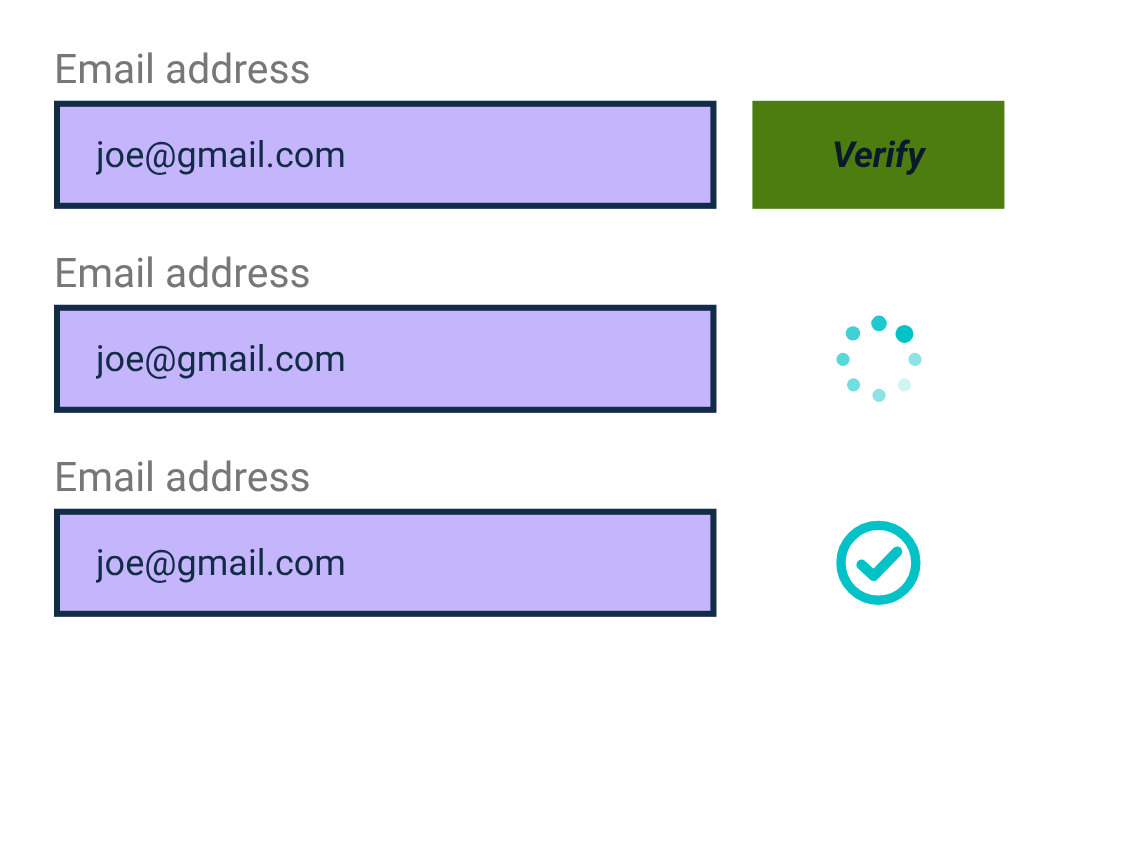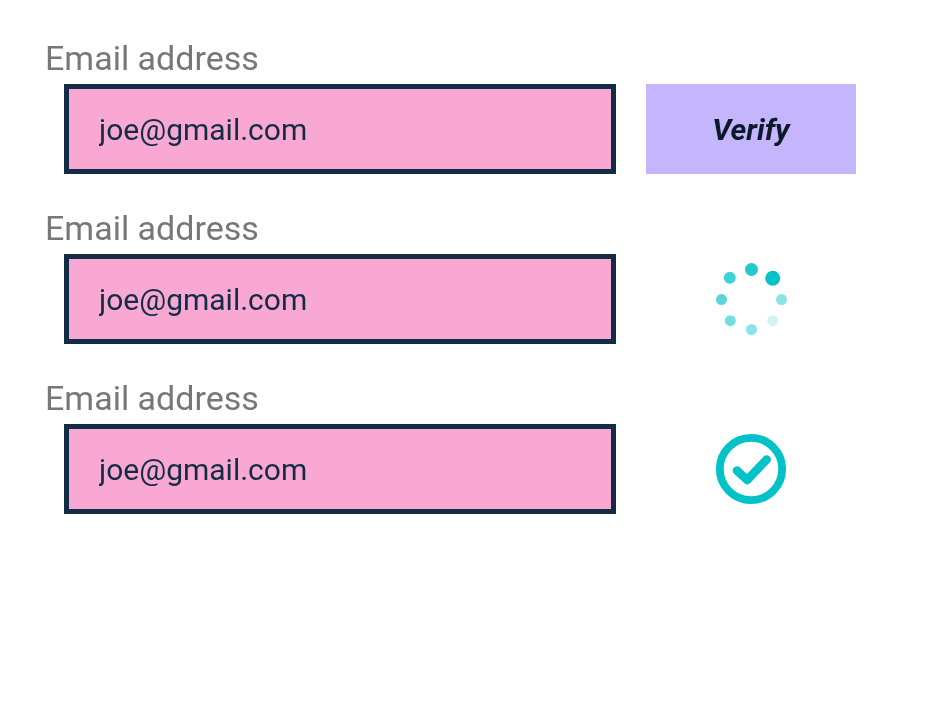--- a/index.html
+++ b/index.html
@@ -29,33 +29,32 @@
 
     .input-row {
       display: flex;
       align-items: center;
     }
 
     .text-input {
       width: 552px;
       height: 90px;
       border: 5px solid #132c46;
-      background: #f9a8d4;
+      background: #c4b5fd;
       padding: 0 30px;
       font-size: 30px;
       color: #132c46;
       outline: none;
       font-family: inherit;
-      margin-left: 19px;
     }
 
     .verify-btn {
       width: 210px;
       height: 90px;
-      background: #c4b5fd;
+      background: #4d7c0f;
       border: none;
       font-size: 30px;
       font-weight: 700;
       font-style: italic;
       color: #0b1a2a;
       cursor: pointer;
       margin-left: 30px;
       font-family: inherit;
     }
 

